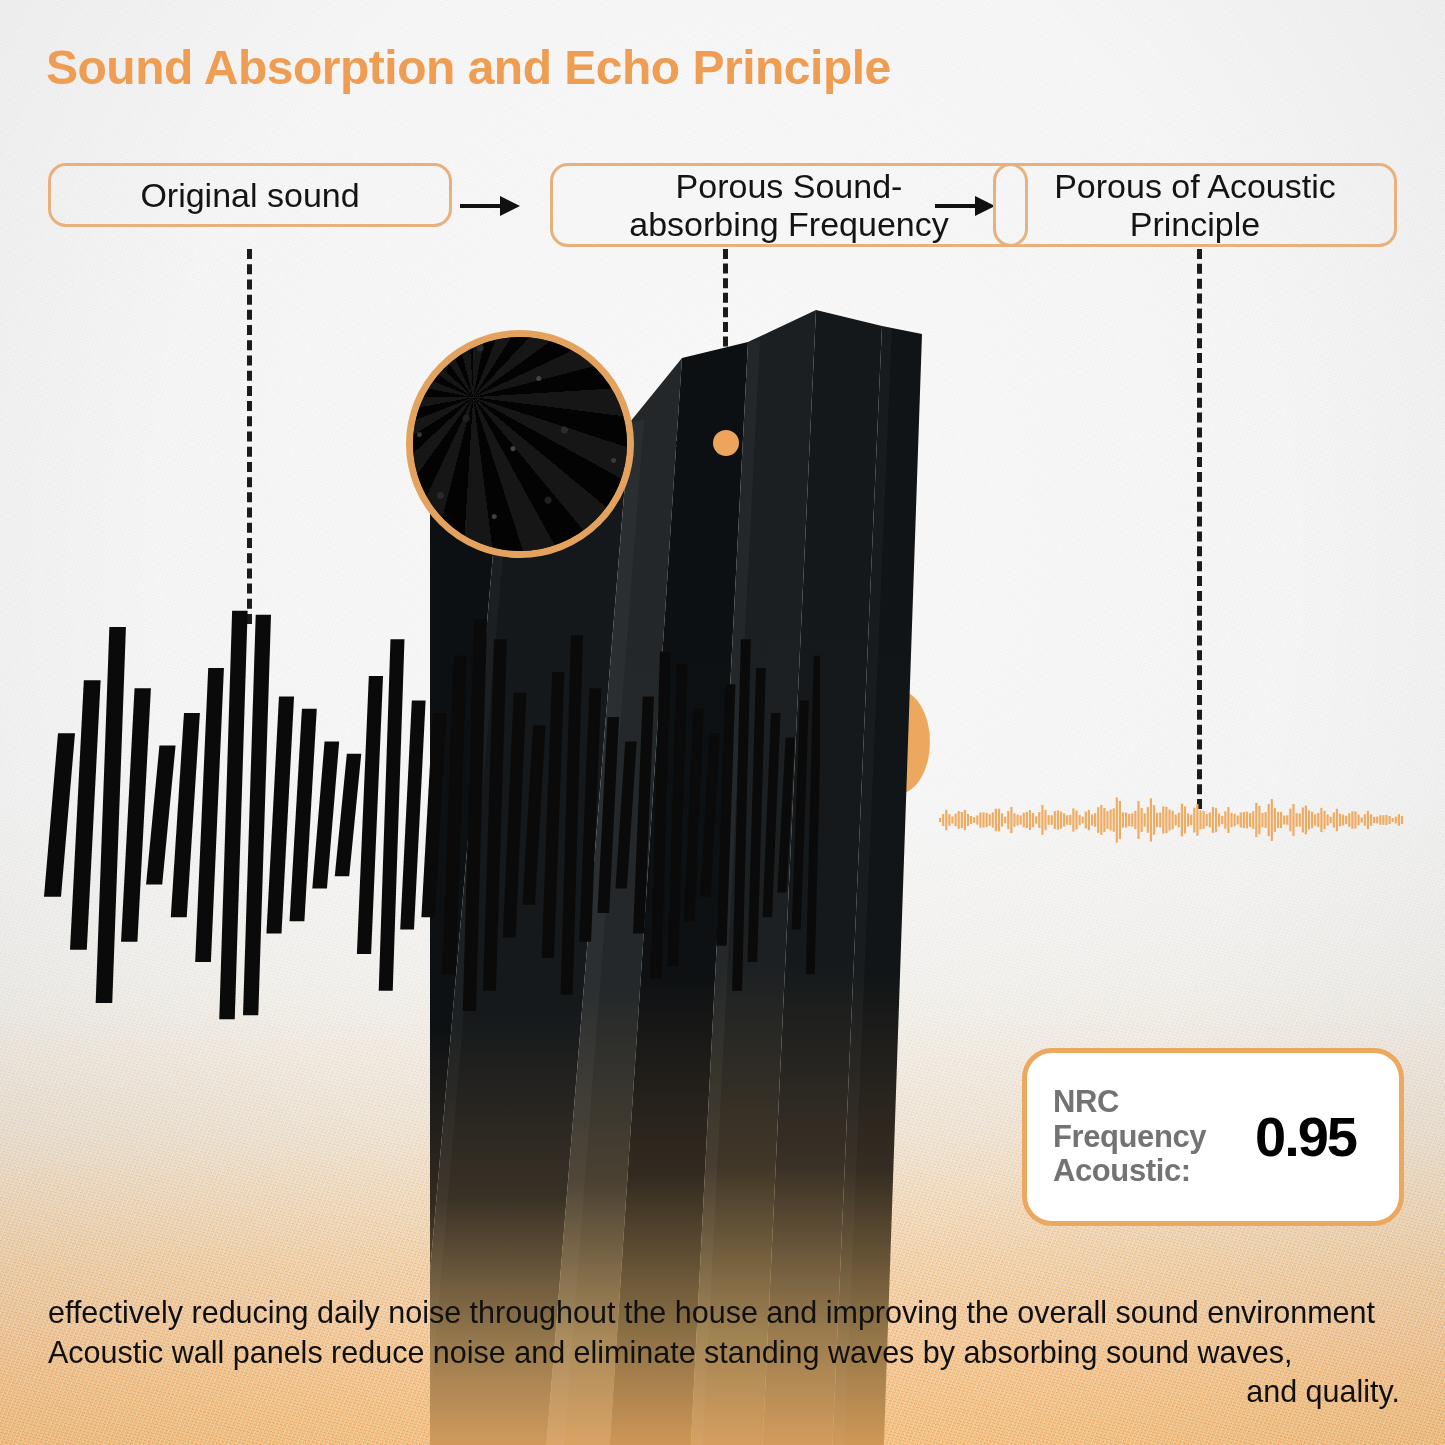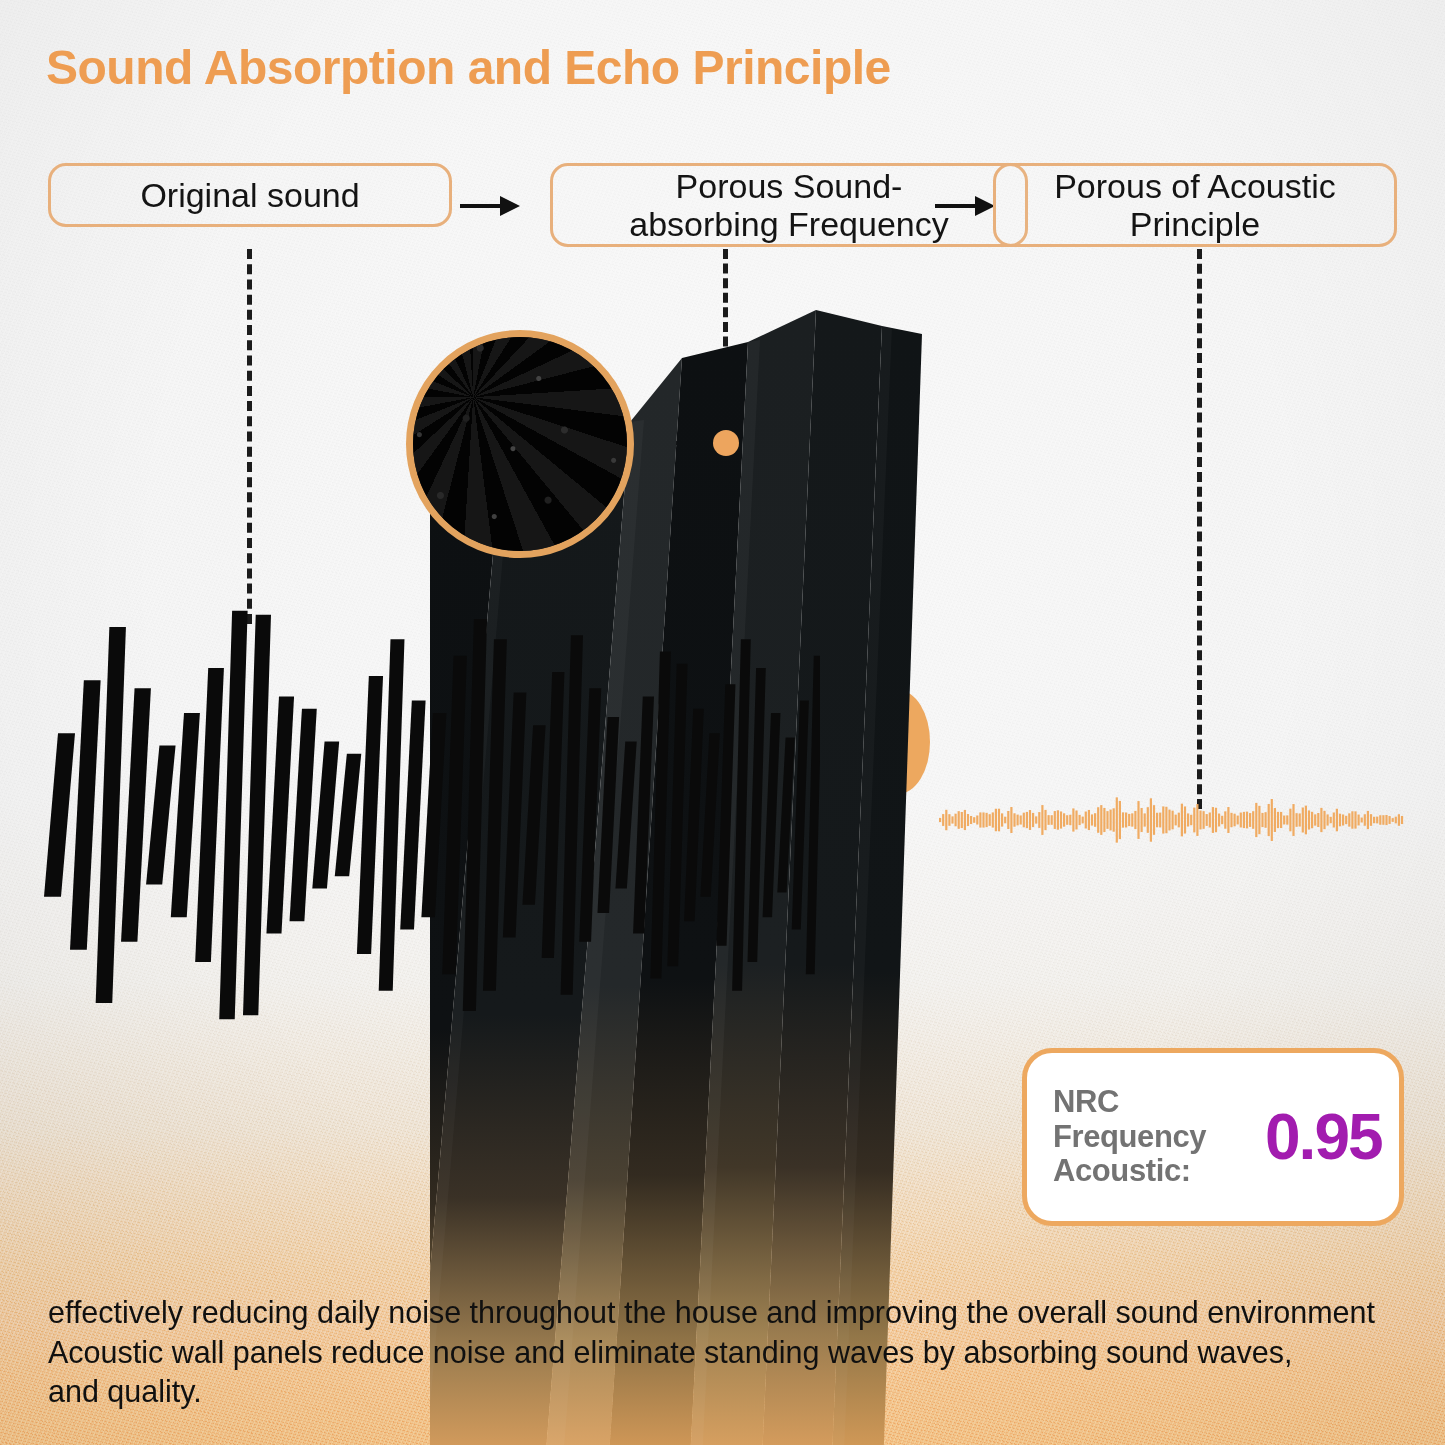--- a/index.html
+++ b/index.html
@@ -158,32 +158,32 @@
     display:flex;align-items:center;
     padding:0 22px 0 26px;
     z-index:8;
   }
   #nrc-label{
     font-size:31px;line-height:1.12;color:#737373;font-weight:bold;
     letter-spacing:-0.4px;
     flex:0 0 auto;max-width:200px;
   }
   #nrc-value{
-    margin-left:12px;font-size:64px;font-weight:bold;color:#a21caf;
+    margin-left:2px;font-size:56px;font-weight:bold;color:#000000;
     letter-spacing:-2px;line-height:1;
   }
 
   
   #caption{
     position:absolute;left:48px;top:1293px;width:1352px;
     font-size:30.5px;line-height:1.30;color:#101010;
     text-align:justify;
     z-index:9;
   }
-  #caption .lastline{text-align:left;}
+  #caption .lastline{text-align:right;}
 </style>
 </head>
 <body>
 
 <div id="stage">
 
   <div id="texture"></div>
   <div id="vignette"></div>
 
   <div id="title">Sound Absorption and Echo Principle</div>

